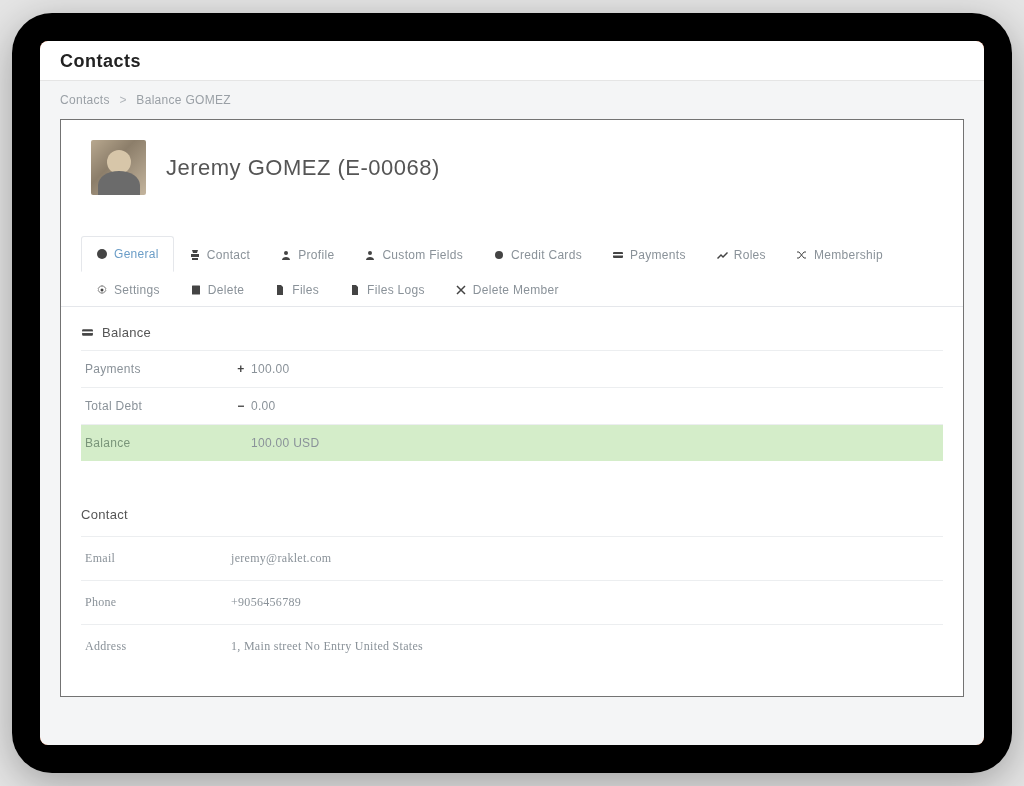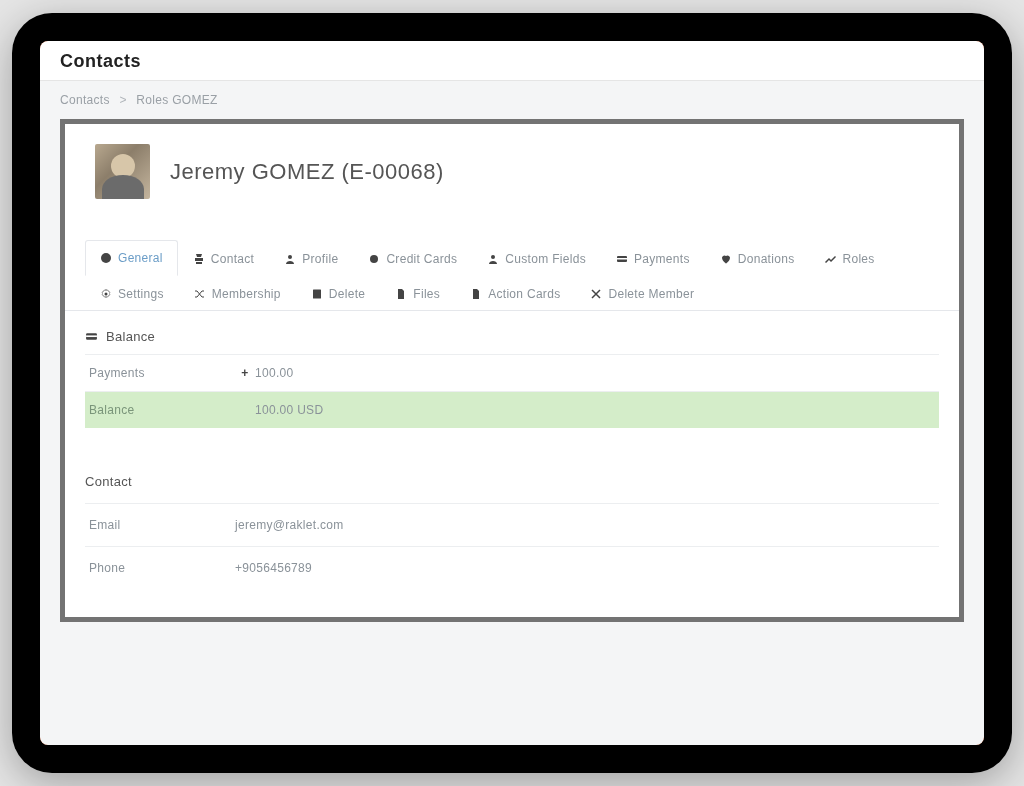--- a/index.html
+++ b/index.html
@@ -48,21 +48,21 @@
   .breadcrumb-bar a { color: #9aa0a6; text-decoration: none; }
   .breadcrumb-bar .sep { margin: 0 6px; color: #b0b5ba; }
   .content-area {
     flex: 1;
     background: #f4f5f6;
     padding: 0 20px 30px 20px;
     overflow: auto;
   }
   .card {
     background: #fff;
-    border: 5px solid #737373;
+    border: 1px solid #737373;
     margin-bottom: 20px;
   }
   .profile-header {
     display: flex;
     align-items: center;
     gap: 20px;
     padding: 20px 30px;
   }
   .avatar {
     width: 55px;
@@ -161,35 +161,36 @@
   .kv-table td.val { color:#8a9299; }
   .kv-balance-row { background: #d4edc9; }
   .kv-balance-row td { color:#7a957a; }
   .contact-table { width:100%; border-collapse: collapse; margin-top:4px;}
   .contact-table tr { border-top: 1px solid #eceef0; }
   .contact-table td {
     padding: 14px 0;
     font-size: 12px;
     color:#8a9299;
     letter-spacing:0.3px;
+    font-family:Liberation Serif, serif;
   }
   .contact-table td.key { width: 150px; padding-left:4px;}
 </style>
 </head>
 <body>
 
 <div class="tablet">
   <div class="screen">
 
     <div class="page-header">Contacts</div>
 
     <div class="breadcrumb-bar">
       <a href="#">Contacts</a>
       <span class="sep">&gt;</span>
-      <span>Roles GOMEZ</span>
+      <span>Balance GOMEZ</span>
     </div>
 
     <div class="content-area">
 
       <div class="card">
 
         <div class="profile-header">
           <div class="avatar"></div>
           <div class="profile-name">Jeremy GOMEZ (E-00068)</div>
         </div>
@@ -209,80 +210,74 @@
           </div>
           <div class="tab">
             <svg class="ico" viewBox="0 0 24 24">
                 <circle cx="12" cy="8" r="4"></circle>
                 <path d="M4 22c0-4 4-6 8-6s8 2 8 6"></path>
               </svg>
             <span>Profile</span>
           </div>
           <div class="tab">
             <svg class="ico" viewBox="0 0 24 24">
-                <circle cx="12" cy="12" r="8"></circle>
-              </svg>
-            <span>Credit Cards</span>
-          </div>
-          <div class="tab">
-            <svg class="ico" viewBox="0 0 24 24">
                 <circle cx="12" cy="8" r="4"></circle>
                 <path d="M4 22c0-4 4-6 8-6s8 2 8 6"></path>
               </svg>
             <span>Custom Fields</span>
           </div>
           <div class="tab">
             <svg class="ico" viewBox="0 0 24 24">
+                <circle cx="12" cy="12" r="8"></circle>
+              </svg>
+            <span>Credit Cards</span>
+          </div>
+          <div class="tab">
+            <svg class="ico" viewBox="0 0 24 24">
                 <rect x="2" y="6" width="20" height="12" rx="2"></rect>
                 <rect x="2" y="10" width="20" height="3" fill="#fff"></rect>
               </svg>
             <span>Payments</span>
           </div>
           <div class="tab">
             <svg class="ico" viewBox="0 0 24 24">
-                <path d="M12 21s-8-5-8-12a5 5 0 0 1 8-3 5 5 0 0 1 8 3c0 7-8 12-8 12z"></path>
-              </svg>
-            <span>Donations</span>
-          </div>
-          <div class="tab">
-            <svg class="ico" viewBox="0 0 24 24">
                 <path d="M22 6l-8 8-4-4-8 8 2 2 6-6 4 4 10-10z"></path>
               </svg>
             <span>Roles</span>
+          </div>
+          <div class="tab">
+            <svg class="ico" viewBox="0 0 24 24">
+                <path d="M2 6h4l10 12h4M2 18h4L16 6h4" stroke="currentColor" stroke-width="2" fill="none"></path>
+              </svg>
+            <span>Membership</span>
           </div>
           <div class="tab">
             <svg class="ico" viewBox="0 0 24 24">
                 <circle cx="12" cy="12" r="3"></circle>
                 <path d="M12 2l1 3 3-1 1 3 3 1-1 3 1 3-3 1-1 3-3-1-1 3-1-3-3 1-1-3-3-1 1-3-1-3 3-1 1-3 3 1z" fill="none" stroke="currentColor" stroke-width="1"></path>
               </svg>
             <span>Settings</span>
           </div>
           <div class="tab">
             <svg class="ico" viewBox="0 0 24 24">
-                <path d="M2 6h4l10 12h4M2 18h4L16 6h4" stroke="currentColor" stroke-width="2" fill="none"></path>
-              </svg>
-            <span>Membership</span>
-          </div>
-          <div class="tab">
-            <svg class="ico" viewBox="0 0 24 24">
                 <rect x="4" y="3" width="16" height="18" rx="1"></rect>
               </svg>
             <span>Delete</span>
           </div>
           <div class="tab">
             <svg class="ico" viewBox="0 0 24 24">
                 <path d="M6 2h8l4 4v16H6z"></path>
               </svg>
             <span>Files</span>
           </div>
           <div class="tab">
             <svg class="ico" viewBox="0 0 24 24">
                 <path d="M6 2h8l4 4v16H6z"></path>
               </svg>
-            <span>Action Cards</span>
+            <span>Files Logs</span>
           </div>
           <div class="tab">
             <svg class="ico" viewBox="0 0 24 24">
                 <path d="M4 4l16 16M20 4L4 20" stroke="currentColor" stroke-width="3"></path>
               </svg>
             <span>Delete Member</span>
           </div>
         </div>
 
         <div style="padding: 0 20px 20px 20px;">
@@ -295,20 +290,25 @@
                 </svg>
               <span>Balance</span>
             </div>
             <table class="kv-table">
               <tbody>
                   <tr>
                 <td class="key">Payments</td>
                 <td class="sign">+</td>
                 <td class="val">100.00</td>
               </tr>
+              <tr>
+                <td class="key">Total Debt</td>
+                <td class="sign">−</td>
+                <td class="val">0.00</td>
+              </tr>
               <tr class="kv-balance-row">
                 <td class="key">Balance</td>
                 <td class="sign"></td>
                 <td class="val">100.00 USD</td>
               </tr>
             </tbody>
               </table>
           </div>
 
           <div class="section" style="margin-top:20px;">
@@ -318,20 +318,24 @@
             <table class="contact-table">
               <tbody>
                   <tr>
                 <td class="key">Email</td>
                 <td>jeremy@raklet.com</td>
               </tr>
               <tr>
                 <td class="key">Phone</td>
                 <td>+9056456789</td>
               </tr>
+              <tr>
+                <td class="key">Address</td>
+                <td>1, Main street No Entry United States</td>
+              </tr>
             </tbody>
               </table>
           </div>
 
         </div>
       </div>
     </div>
   </div>
 </div>
 

